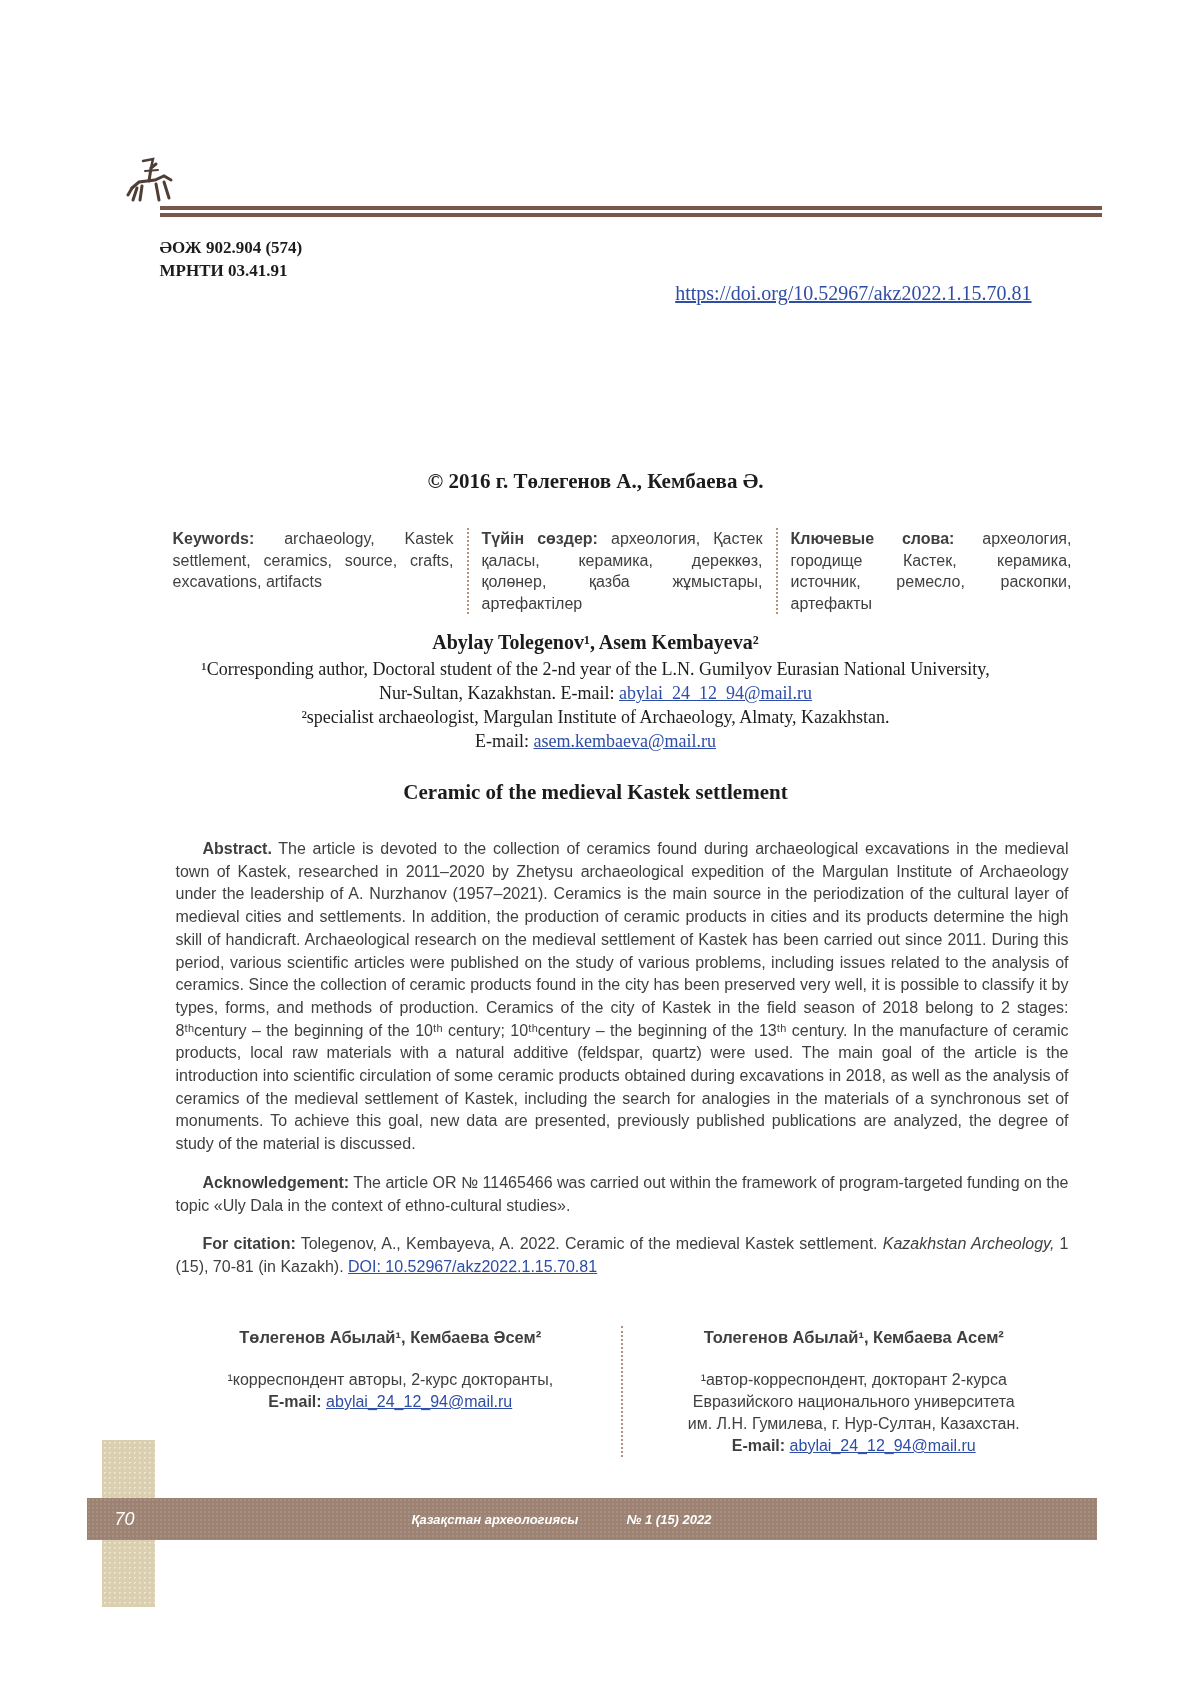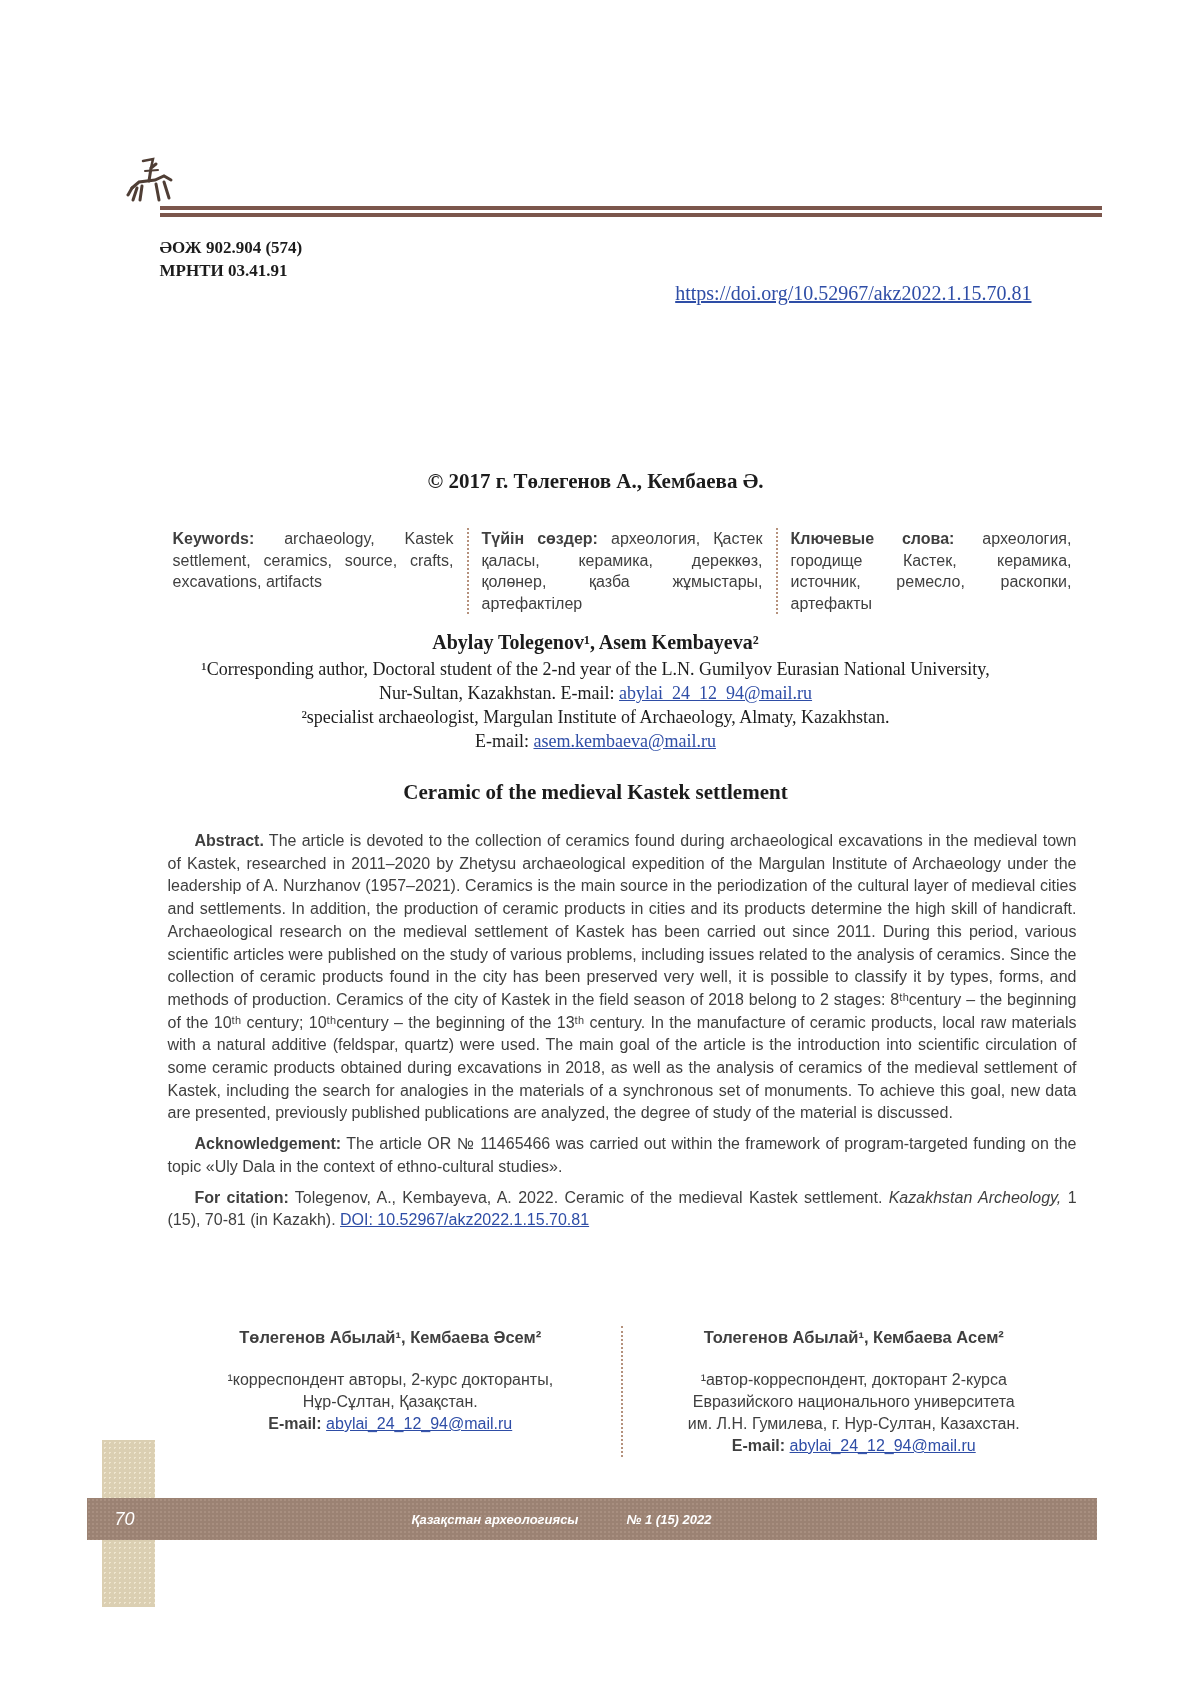--- a/index.html
+++ b/index.html
@@ -41,21 +41,21 @@
   .authors-en{position:absolute;left:0;top:630px;width:100%;text-align:center;
        font-family:"Liberation Serif",serif;color:var(--serif-text);font-size:18px;line-height:24px;}
   .authors-en .names{font-weight:bold;font-size:20px;margin-bottom:3px;}
   a.link{color:var(--link);text-decoration:underline;cursor:pointer;}
 
   .title-en{position:absolute;left:0;top:780px;width:100%;text-align:center;
        font-family:"Liberation Serif",serif;font-weight:bold;font-size:21px;color:var(--serif-text);}
 
   
   .abstract-block{position:absolute;left:133px;top:822px;width:925px;}
-  .abstract-block p{margin:8px;text-align:justify;text-indent:27px;
+  .abstract-block p{margin:16px;text-align:justify;text-indent:27px;
        font-size:16px;line-height:22.7px;color:var(--body-text);}
   .it{font-style:italic;}
 
   
   .bottom-cols{position:absolute;left:133px;top:1326px;width:925px;display:flex;}
   .bcol{flex:1 1 0;padding:0 28px;text-align:center;font-size:16px;line-height:22px;color:var(--body-text);}
   .bcol + .bcol{border-left:2px dotted var(--divider);}
   .bcol .names{font-weight:bold;font-size:16.5px;margin-bottom:21px;}
 
   
@@ -87,21 +87,21 @@
     <path d="M18 6 L28 4 L26 13" stroke-width="2.5"></path>
     <path d="M20 16 L33 15" stroke-width="2"></path>
   </svg>
   <div class="rule"></div>
   <div class="udc">
     <div>ӘОЖ 902.904 (574)</div>
     <div>МРНТИ 03.41.91</div>
   </div>
   <a class="doi-top">https://doi.org/10.52967/akz2022.1.15.70.81</a>
 
-  <div class="copyright">© 2017 г. Төлегенов А., Кембаева Ә.</div>
+  <div class="copyright">© 2016 г. Төлегенов А., Кембаева Ә.</div>
 
   <div class="keywords">
     <div class="kw-col">
       <span class="b">Keywords:</span>
       <span>archaeology, Kastek settlement, ceramics, source, crafts, excavations, artifacts</span>
     </div>
     <div class="kw-col">
       <span class="b">Түйін сөздер:</span>
       <span>археология, Қастек қаласы, керамика, дереккөз, қолөнер, қазба жұмыстары, артефактілер</span>
     </div>
@@ -142,21 +142,20 @@
       <span class="it">Kazakhstan Archeology,</span>
       <span>1 (15), 70-81 (in Kazakh).</span>
       <a class="link">DOI: 10.52967/akz2022.1.15.70.81</a>
     </p>
   </div>
 
   <div class="bottom-cols">
     <div class="bcol">
       <div class="names">Төлегенов Абылай¹, Кембаева Әсем²</div>
       <div>¹корреспондент авторы, 2-курс докторанты,</div>
-      <div>Нұр-Сұлтан, Қазақстан.</div>
       <div>
         <span class="b">E-mail:</span>
         <a class="link">abylai_24_12_94@mail.ru</a>
       </div>
     </div>
     <div class="bcol">
       <div class="names">Толегенов Абылай¹, Кембаева Асем²</div>
       <div>¹автор-корреспондент, докторант 2-курса</div>
       <div>Евразийского национального университета</div>
       <div>им. Л.Н. Гумилева, г. Нур-Султан, Казахстан.</div>

